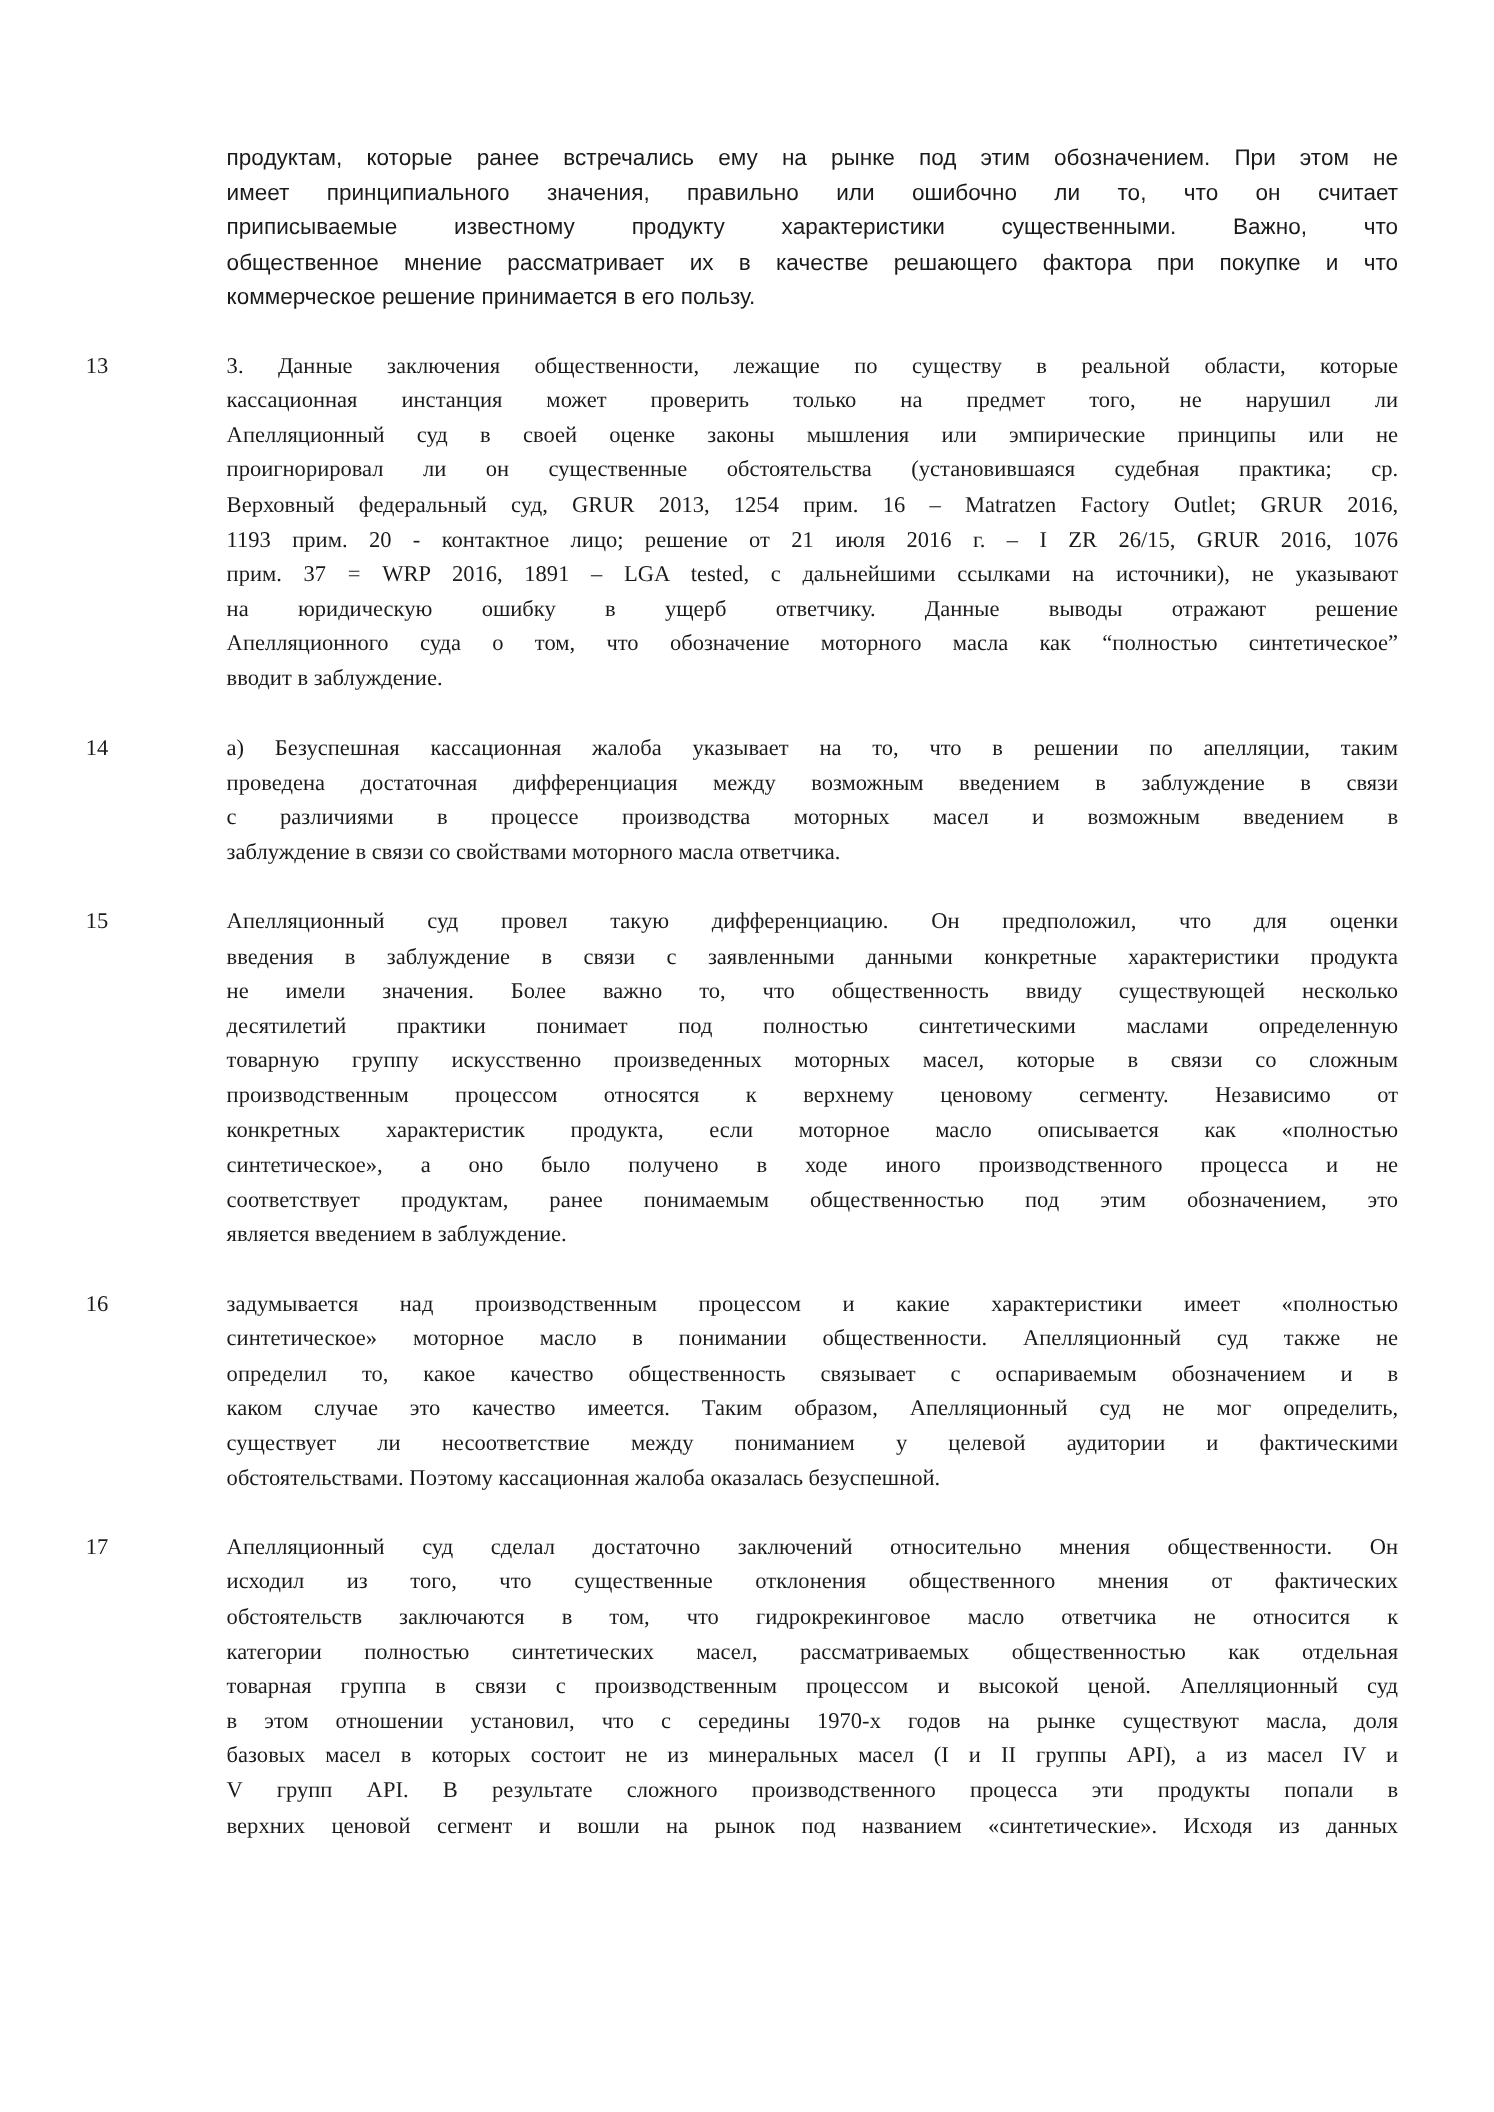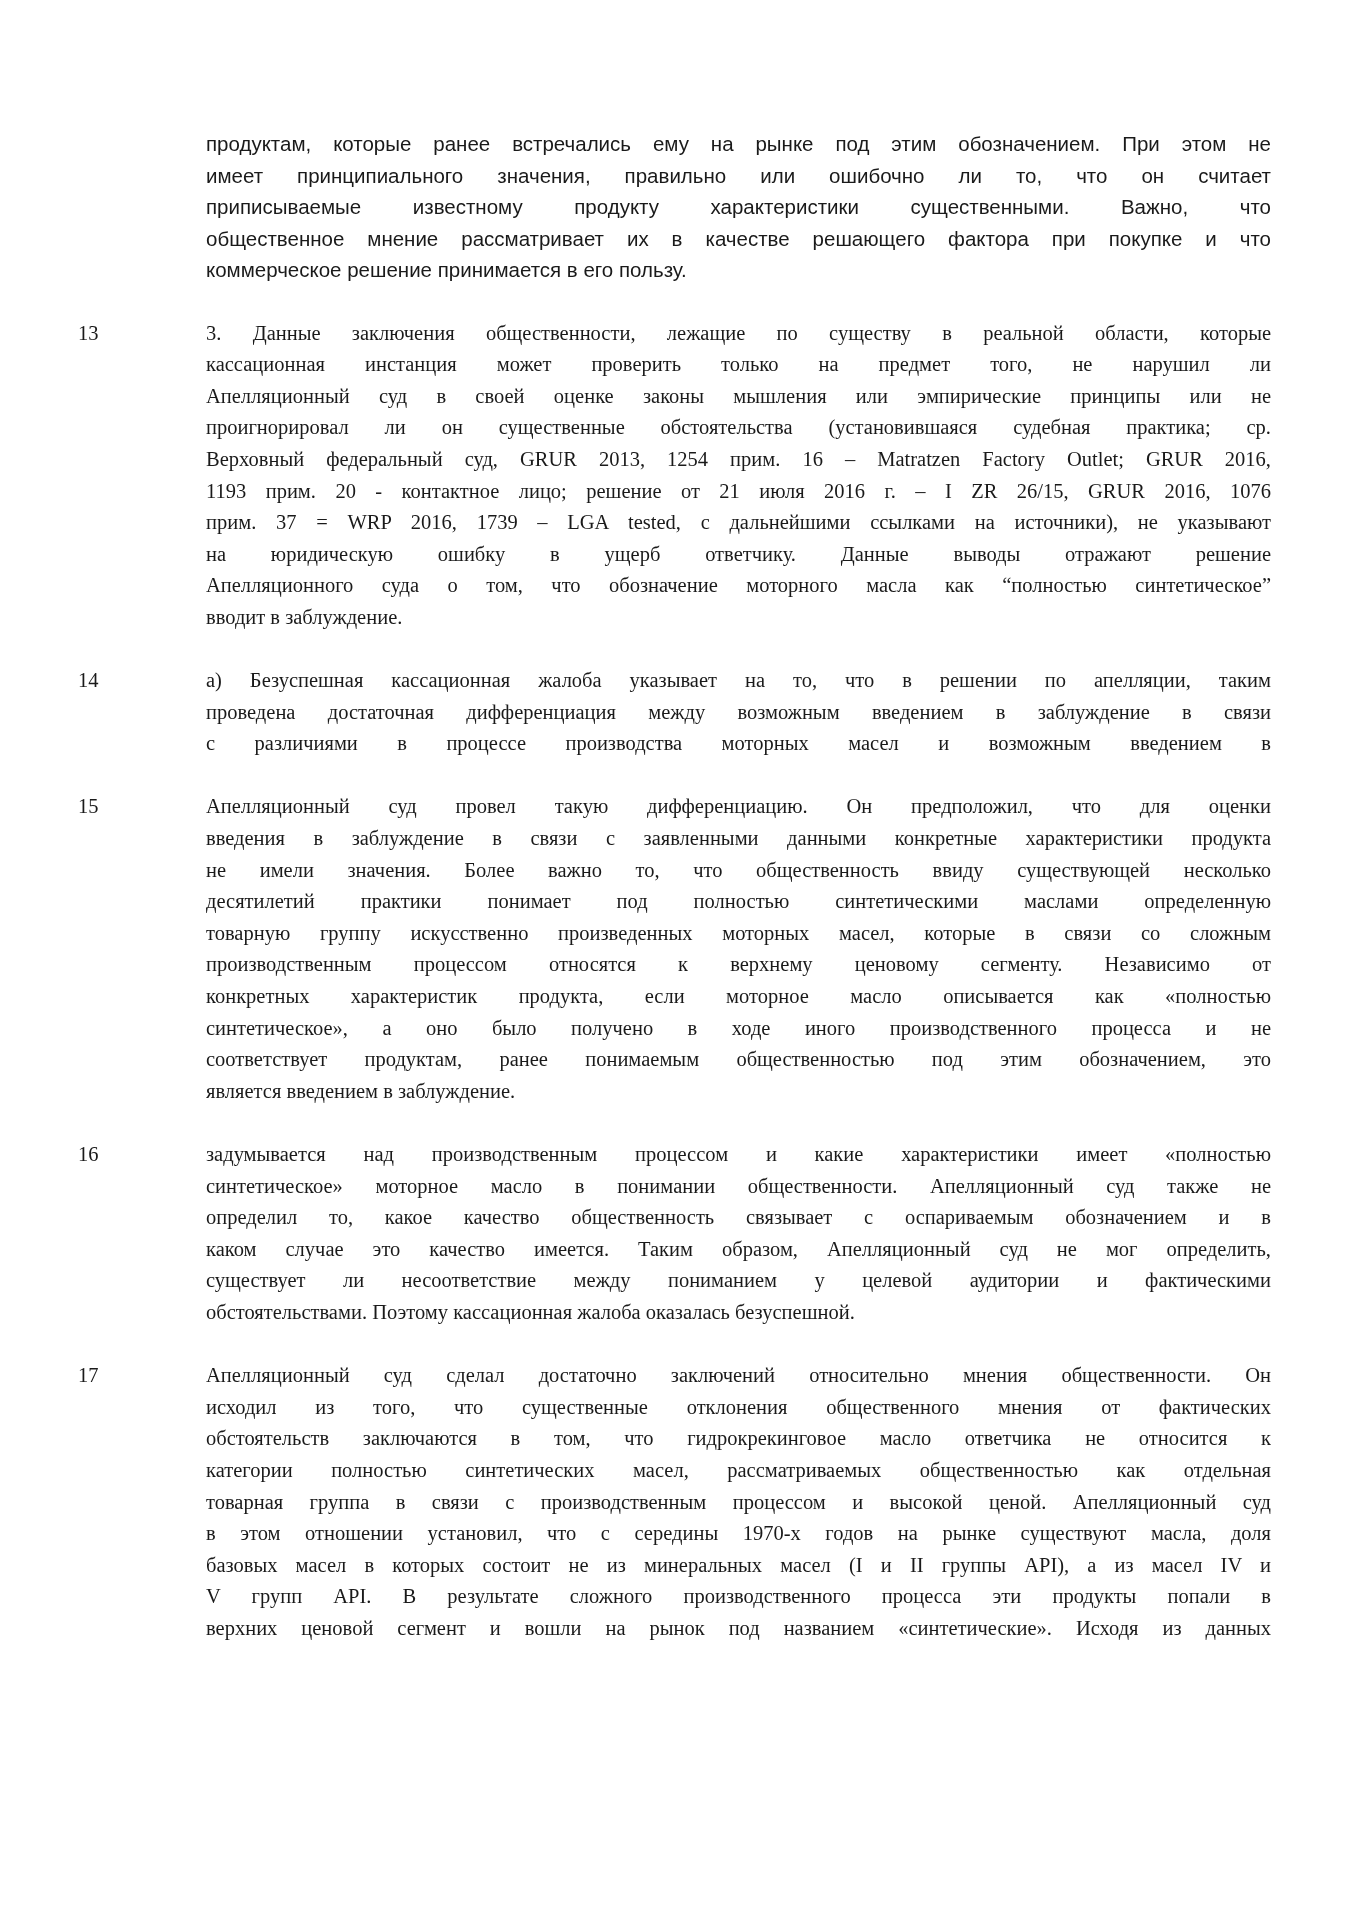--- a/index.html
+++ b/index.html
@@ -78,32 +78,33 @@
     </div>
     <div class="para">
       <span class="pnum">13</span>
       <div class="ptext">
         <span class="line j">3. Данные заключения общественности, лежащие по существу в реальной области, которые</span>
         <span class="line j">кассационная инстанция может проверить только на предмет того, не нарушил ли</span>
         <span class="line j">Апелляционный суд в своей оценке законы мышления или эмпирические принципы или не</span>
         <span class="line j">проигнорировал ли он существенные обстоятельства (установившаяся судебная практика; ср.</span>
         <span class="line j">Верховный федеральный суд, GRUR 2013, 1254 прим. 16 – Matratzen Factory Outlet; GRUR 2016,</span>
         <span class="line j">1193 прим. 20 - контактное лицо; решение от 21 июля 2016 г. – I ZR 26/15, GRUR 2016, 1076</span>
-        <span class="line j">прим. 37 = WRP 2016, 1739 – LGA tested, с дальнейшими ссылками на источники), не указывают</span>
+        <span class="line j">прим. 37 = WRP 2016, 1891 – LGA tested, с дальнейшими ссылками на источники), не указывают</span>
         <span class="line j">на юридическую ошибку в ущерб ответчику. Данные выводы отражают решение</span>
         <span class="line j">Апелляционного суда о том, что обозначение моторного масла как “полностью синтетическое”</span>
         <span class="line j last">вводит в заблуждение.</span>
       </div>
     </div>
     <div class="para">
       <span class="pnum">14</span>
       <div class="ptext">
         <span class="line j">a) Безуспешная кассационная жалоба указывает на то, что в решении по апелляции, таким</span>
         <span class="line j">проведена достаточная дифференциация между возможным введением в заблуждение в связи</span>
         <span class="line j">с различиями в процессе производства моторных масел и возможным введением в</span>
+        <span class="line j last">заблуждение в связи со свойствами моторного масла ответчика.</span>
       </div>
     </div>
     <div class="para">
       <span class="pnum">15</span>
       <div class="ptext">
         <span class="line j">Апелляционный суд провел такую дифференциацию. Он предположил, что для оценки</span>
         <span class="line j">введения в заблуждение в связи с заявленными данными конкретные характеристики продукта</span>
         <span class="line j">не имели значения. Более важно то, что общественность ввиду существующей несколько</span>
         <span class="line j">десятилетий практики понимает под полностью синтетическими маслами определенную</span>
         <span class="line j">товарную группу искусственно произведенных моторных масел, которые в связи со сложным</span>

